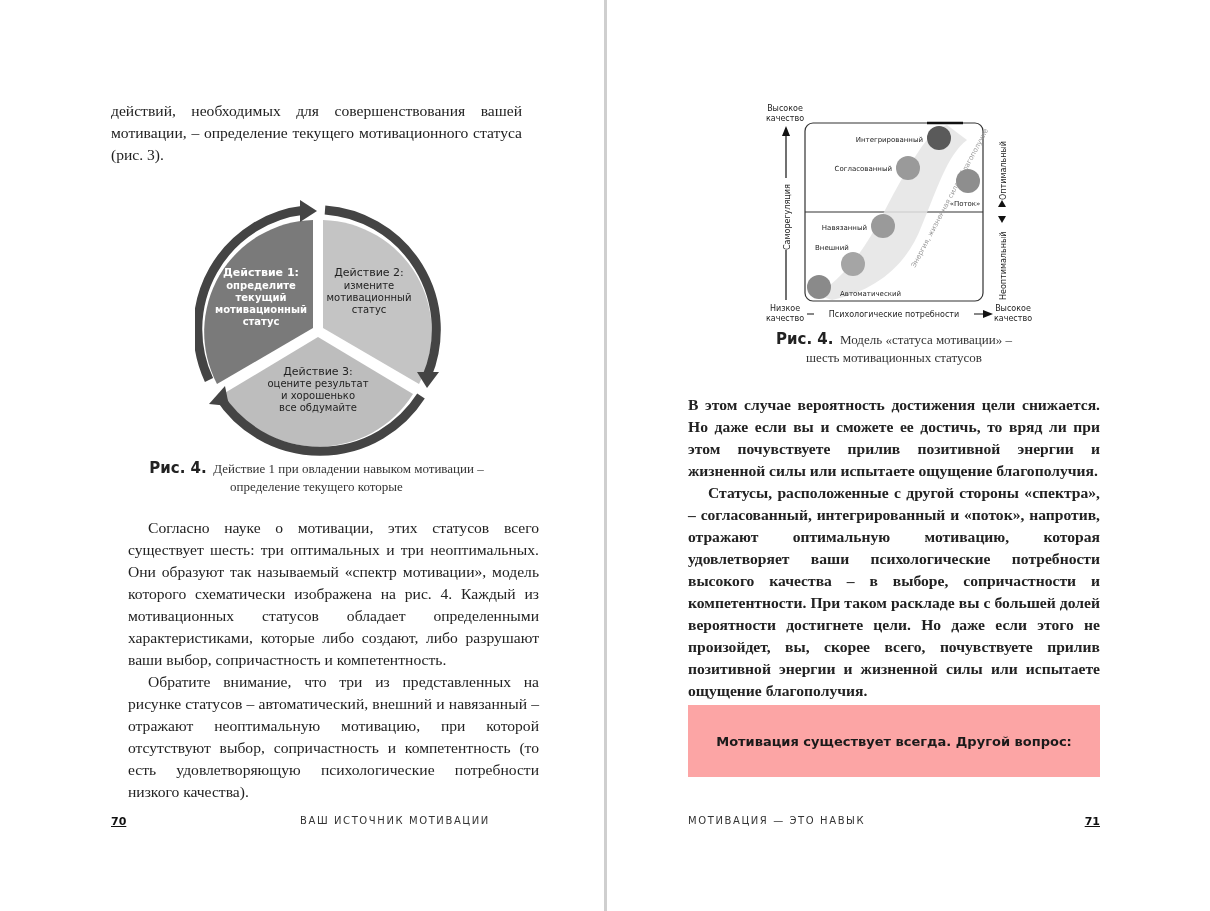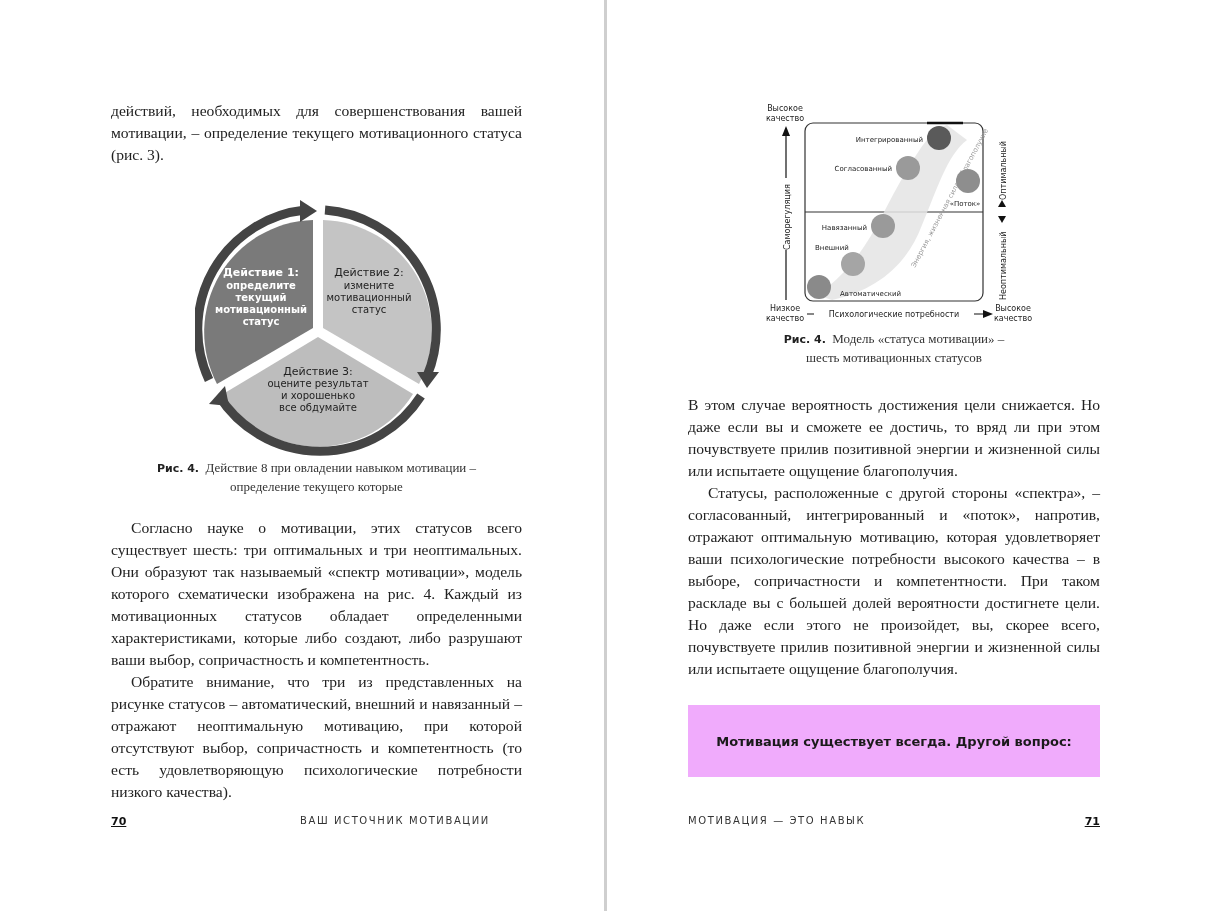--- a/index.html
+++ b/index.html
@@ -6,24 +6,24 @@
   body { width:1210px; height:911px; background:#ffffff; position:relative; overflow:hidden;
          font-family:"Liberation Serif", serif; color:#222; }
   .spine { position:absolute; left:604px; top:0; width:3px; height:911px; background:#cfcfcf; }
   .page { position:absolute; top:0; height:911px; }
   .page-left { left:0; width:604px; }
   .page-right { left:607px; width:603px; }
   .body-text { position:absolute; font-size:15.6px; line-height:22px; text-align:justify; }
   .body-text p { margin:0; }
   .indent { text-indent:20px; }
   .caption { position:absolute; font-size:13px; line-height:18px; text-align:center; color:#333; }
-  .caption b { font-family:"DejaVu Sans", sans-serif; font-size:11px; font-weight:bold; color:#222; }
+  .caption b { font-family:"DejaVu Sans", sans-serif; font-size:15px; font-weight:bold; color:#222; }
   .footer { position:absolute; top:815px; font-family:"DejaVu Sans", sans-serif; font-size:10px; letter-spacing:1.6px; color:#333; }
   .folio { font-weight:bold; letter-spacing:0; font-size:11px; color:#111;text-decoration:underline; }
-  .callout { position:absolute; left:81px; top:705px; width:412px; height:72px; background:#f0abfc;
+  .callout { position:absolute; left:81px; top:705px; width:412px; height:72px; background:#fca5a5;
              font-family:"DejaVu Sans", sans-serif; font-weight:bold; font-size:13px; line-height:21px;
              text-align:center; color:#1a1a1a; display:flex; flex-direction:column; justify-content:center; }
   svg text { font-family:"DejaVu Sans", sans-serif; }
 </style>
 </head>
 <body>
 
 <div class="spine"></div>
 
 <div class="page page-left">
@@ -57,25 +57,25 @@
     <text x="174" y="101" text-anchor="middle" font-size="10" fill="#222">мотивационный</text>
     <text x="174" y="113" text-anchor="middle" font-size="10" fill="#222">статус</text>
 
     <text x="123" y="175" text-anchor="middle" font-size="11" fill="#222">Действие 3:</text>
     <text x="123" y="187" text-anchor="middle" font-size="10" fill="#222">оцените результат</text>
     <text x="123" y="199" text-anchor="middle" font-size="10" fill="#222">и хорошенько</text>
     <text x="123" y="211" text-anchor="middle" font-size="10" fill="#222">все обдумайте</text>
   </svg>
 
   <div class="caption" style="left:111px; top:459px; width:411px;">
-    <div><b>Рис. 4.</b>&nbsp; <span>Действие 8 при овладении навыком мотивации –</span></div>
+    <div><b>Рис. 4.</b>&nbsp; <span>Действие 1 при овладении навыком мотивации –</span></div>
     <div>определение текущего которые</div>
   </div>
 
-  <div class="body-text" style="left:111px; top:517px; width:411px;">
+  <div class="body-text" style="left:128px; top:517px; width:411px;">
     <p class="indent">Согласно науке о мотивации, этих статусов всего существует шесть: три оптимальных и три неоптимальных. Они образуют так называемый «спектр мотивации», модель которого схематически изображена на рис. 4. Каждый из мотивационных статусов обладает определенными характеристиками, которые либо создают, либо разрушают ваши выбор, сопричастность и компетентность.</p>
     <p class="indent">Обратите внимание, что три из представленных на рисунке статусов – автоматический, внешний и навязанный – отражают неоптимальную мотивацию, при которой отсутствуют выбор, сопричастность и компетентность (то есть удовлетворяющую психологические потребности низкого качества).</p>
   </div>
 
   <div class="footer" style="left:111px;"><span class="folio">70</span></div>
   <div class="footer" style="left:300px; width:222px; text-align:left;"><span>ВАШ ИСТОЧНИК МОТИВАЦИИ</span></div>
 </div>
 
 <div class="page page-right">
 
@@ -122,21 +122,21 @@
     <polygon points="241,107 245,100 249,107" fill="#111"></polygon>
     <polygon points="241,116 245,123 249,116" fill="#111"></polygon>
     <text transform="translate(249,200) rotate(-90)" font-size="8" fill="#222">Неоптимальный</text>
   </svg>
 
   <div class="caption" style="left:81px; top:330px; width:412px;">
     <div><b>Рис. 4.</b>&nbsp; <span>Модель «статуса мотивации» –</span></div>
     <div>шесть мотивационных статусов</div>
   </div>
 
-  <div class="body-text" style="left:81px; top:394px; width:412px;">
+  <div class="body-text" style="left:81px; top:394px; width:412px;font-weight:bold;">
     <p>В этом случае вероятность достижения цели снижается. Но даже если вы и сможете ее достичь, то вряд ли при этом почувствуете прилив позитивной энергии и жизненной силы или испытаете ощущение благополучия.</p>
     <p class="indent">Статусы, расположенные с другой стороны «спектра», – согласованный, интегрированный и «поток», напротив, отражают оптимальную мотивацию, которая удовлетворяет ваши психологические потребности высокого качества – в выборе, сопричастности и компетентности. При таком раскладе вы с большей долей вероятности достигнете цели. Но даже если этого не произойдет, вы, скорее всего, почувствуете прилив позитивной энергии и жизненной силы или испытаете ощущение благополучия.</p>
   </div>
 
   <div class="callout">
     <div>Мотивация существует всегда. Другой вопрос:</div>
   </div>
 
   <div class="footer" style="left:81px;"><span>МОТИВАЦИЯ — ЭТО НАВЫК</span></div>
   <div class="footer" style="left:400px; width:93px; text-align:right;"><span class="folio">71</span></div>

